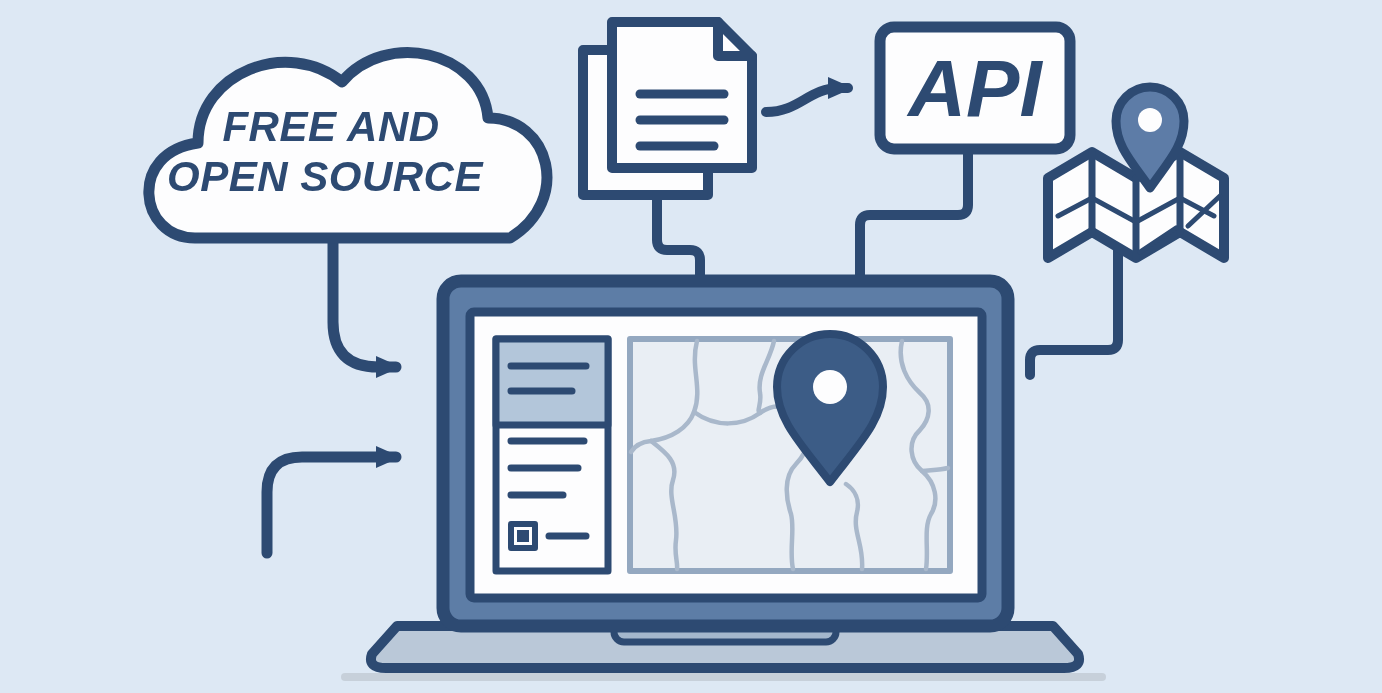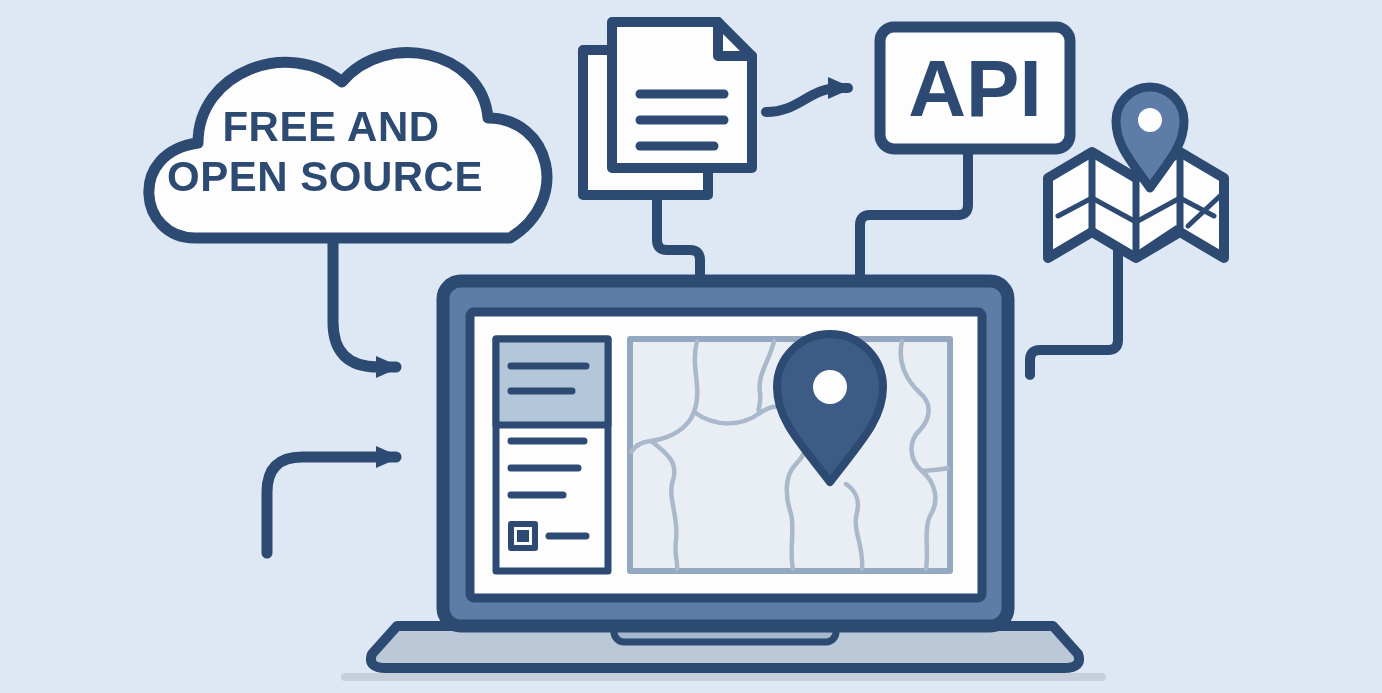--- a/index.html
+++ b/index.html
@@ -4,21 +4,21 @@
 <style>
   html, body {
     margin: 0;
     padding: 0;
     width: 1382px;
     height: 693px;
     background: var(--background, #dde8f4);
     font-family: "Liberation Sans", sans-serif;
     overflow: hidden;
   }
-  .stage { width: 1382px; height: 693px; position: relative; }
+  .stage { width: 1382px; height: 693px; position: relative; font-style: italic; }
   svg { display: block; }
 
   
   .o  { stroke: var(--outline, #2d4a72); stroke-linecap: round; stroke-linejoin: round; }
   .w13 { stroke-width: 13; } .w11 { stroke-width: 11; }
   .w10 { stroke-width: 10; } .w9 { stroke-width: 9; } .w8 { stroke-width: 8; }
   .w7 { stroke-width: 7; } .w6 { stroke-width: 6; } .w5 { stroke-width: 5; }
 
   
   .f-none   { fill: none; }

